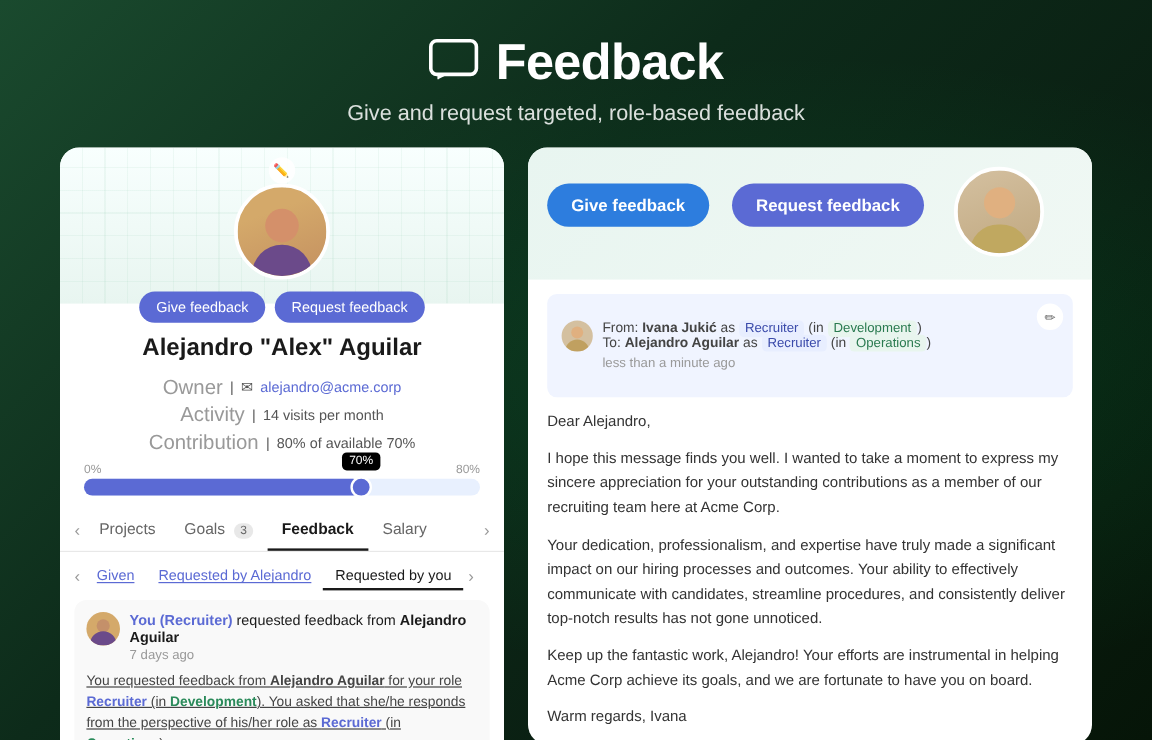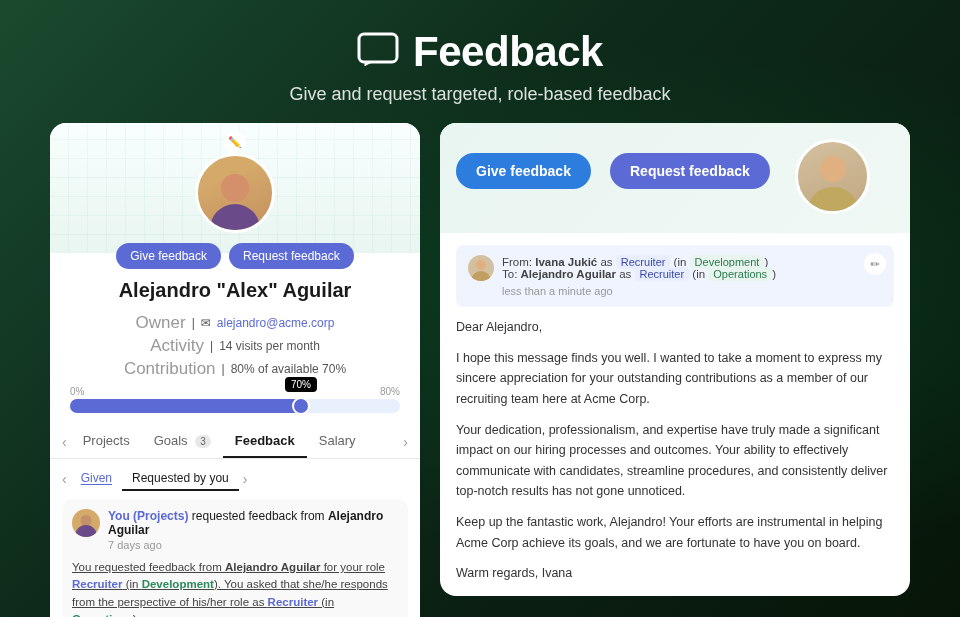--- a/index.html
+++ b/index.html
@@ -537,21 +537,21 @@
       left: 170px;
     }
 
     .feedback-message {
       padding: 12px 16px;
     }
 
     .message-header {
       background: #f0f4ff;
       border-radius: 8px;
-      padding: 10px 12px;
+      padding: 22px 12px;
       font-size: 12px;
       color: #444;
       position: relative;
       margin-bottom: 10px;
     }
 
     .message-header-from {
       display: flex;
       align-items: center;
       gap: 8px;
@@ -722,29 +722,30 @@
         <div class="tab">Goals <span class="tab-badge">3</span></div>
         <div class="tab active">Feedback</div>
         <div class="tab">Salary</div>
       </div>
       <button class="tab-arrow">›</button>
     </div>
 
     <div class="sub-tabs">
       <button class="sub-tab-arrow">‹</button>
       <div class="sub-tab">Given</div>
+      <div class="sub-tab">Requested by Alejandro</div>
       <div class="sub-tab active-sub">Requested by you</div>
       <button class="sub-tab-arrow">›</button>
     </div>
 
     <div class="feedback-item">
       <div class="feedback-item-header">
         <div class="small-avatar"></div>
         <div class="feedback-item-text">
-          <span class="highlight-blue">You (Projects)</span>
+          <span class="highlight-blue">You (Recruiter)</span>
           <span> requested feedback from </span>
           <strong>Alejandro Aguilar</strong>
         </div>
       </div>
       <div class="feedback-item-date">7 days ago</div>
       <div class="feedback-body">
         You requested feedback from <strong>Alejandro Aguilar</strong> for your role <span class="highlight-blue">Recruiter</span> (in <span class="highlight-green">Development</span>). You asked that she/he responds from the perspective of his/her role as <span class="highlight-blue">Recruiter</span> (in <span class="highlight-green">Operations</span>).
       </div>
     </div>
   </div>

